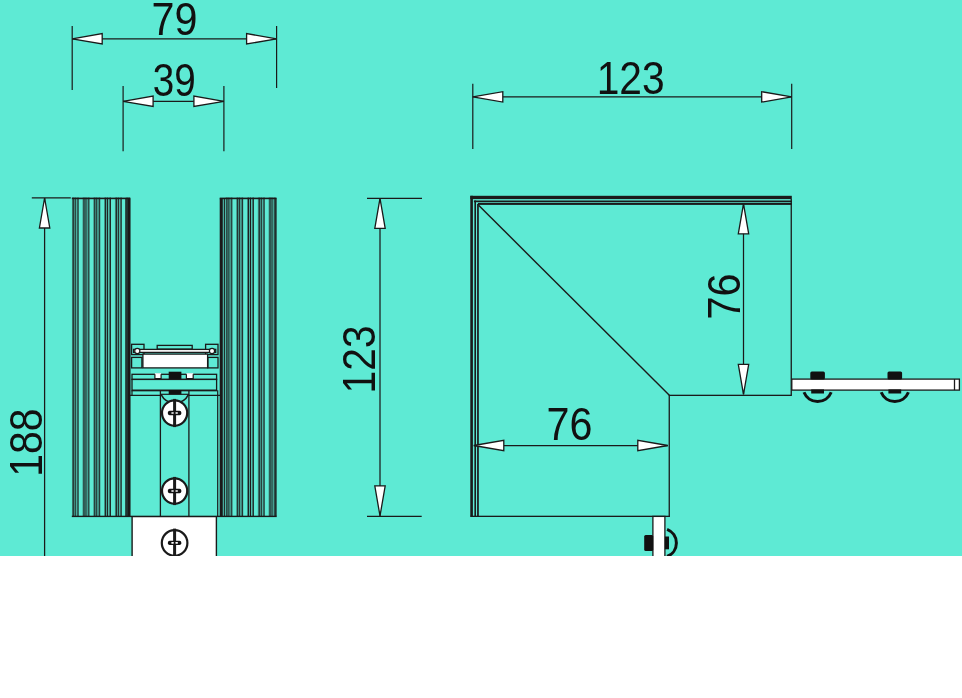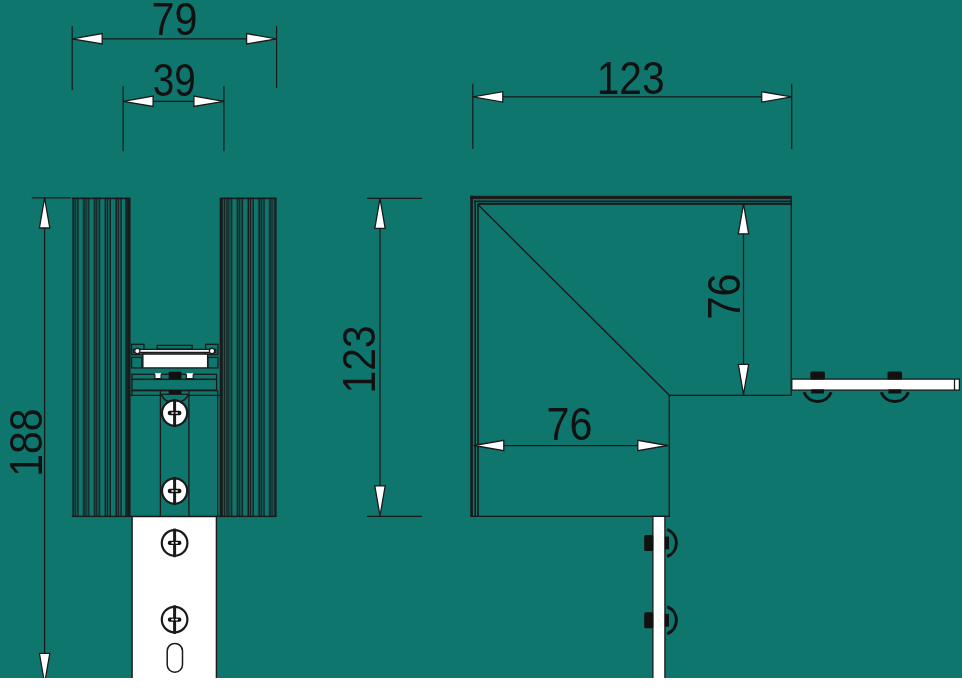--- a/index.html
+++ b/index.html
@@ -1,15 +1,15 @@
 <!DOCTYPE html>
 <html><head><meta charset="utf-8">
 <style>
 html,body{margin:0;padding:0;background:#ffffff;}
-#page{position:relative;width:962px;height:678px;background:#0f766e;overflow:hidden;}
+#page{position:relative;width:962px;height:556px;background:#5eead4;overflow:hidden;}
 </style></head>
 <body>
 <div id="page">
 <svg width="962" height="698" viewBox="0 0 962 698">
 <defs>
 <polygon id="arr" points="0,0 30,5.2 30,-5.2" fill="white" stroke="#1a1a1a" stroke-width="1.3" stroke-linejoin="miter"></polygon>
 <pattern id="ribs" x="71.8" y="0" width="10.78" height="10" patternUnits="userSpaceOnUse">
  <rect x="0.5" y="0" width="1.45" height="10" fill="#1a1a1a"></rect>
  <rect x="2.65" y="0" width="1.45" height="10" fill="#1a1a1a"></rect>
  <rect x="5.35" y="0" width="1.45" height="10" fill="#1a1a1a"></rect>

